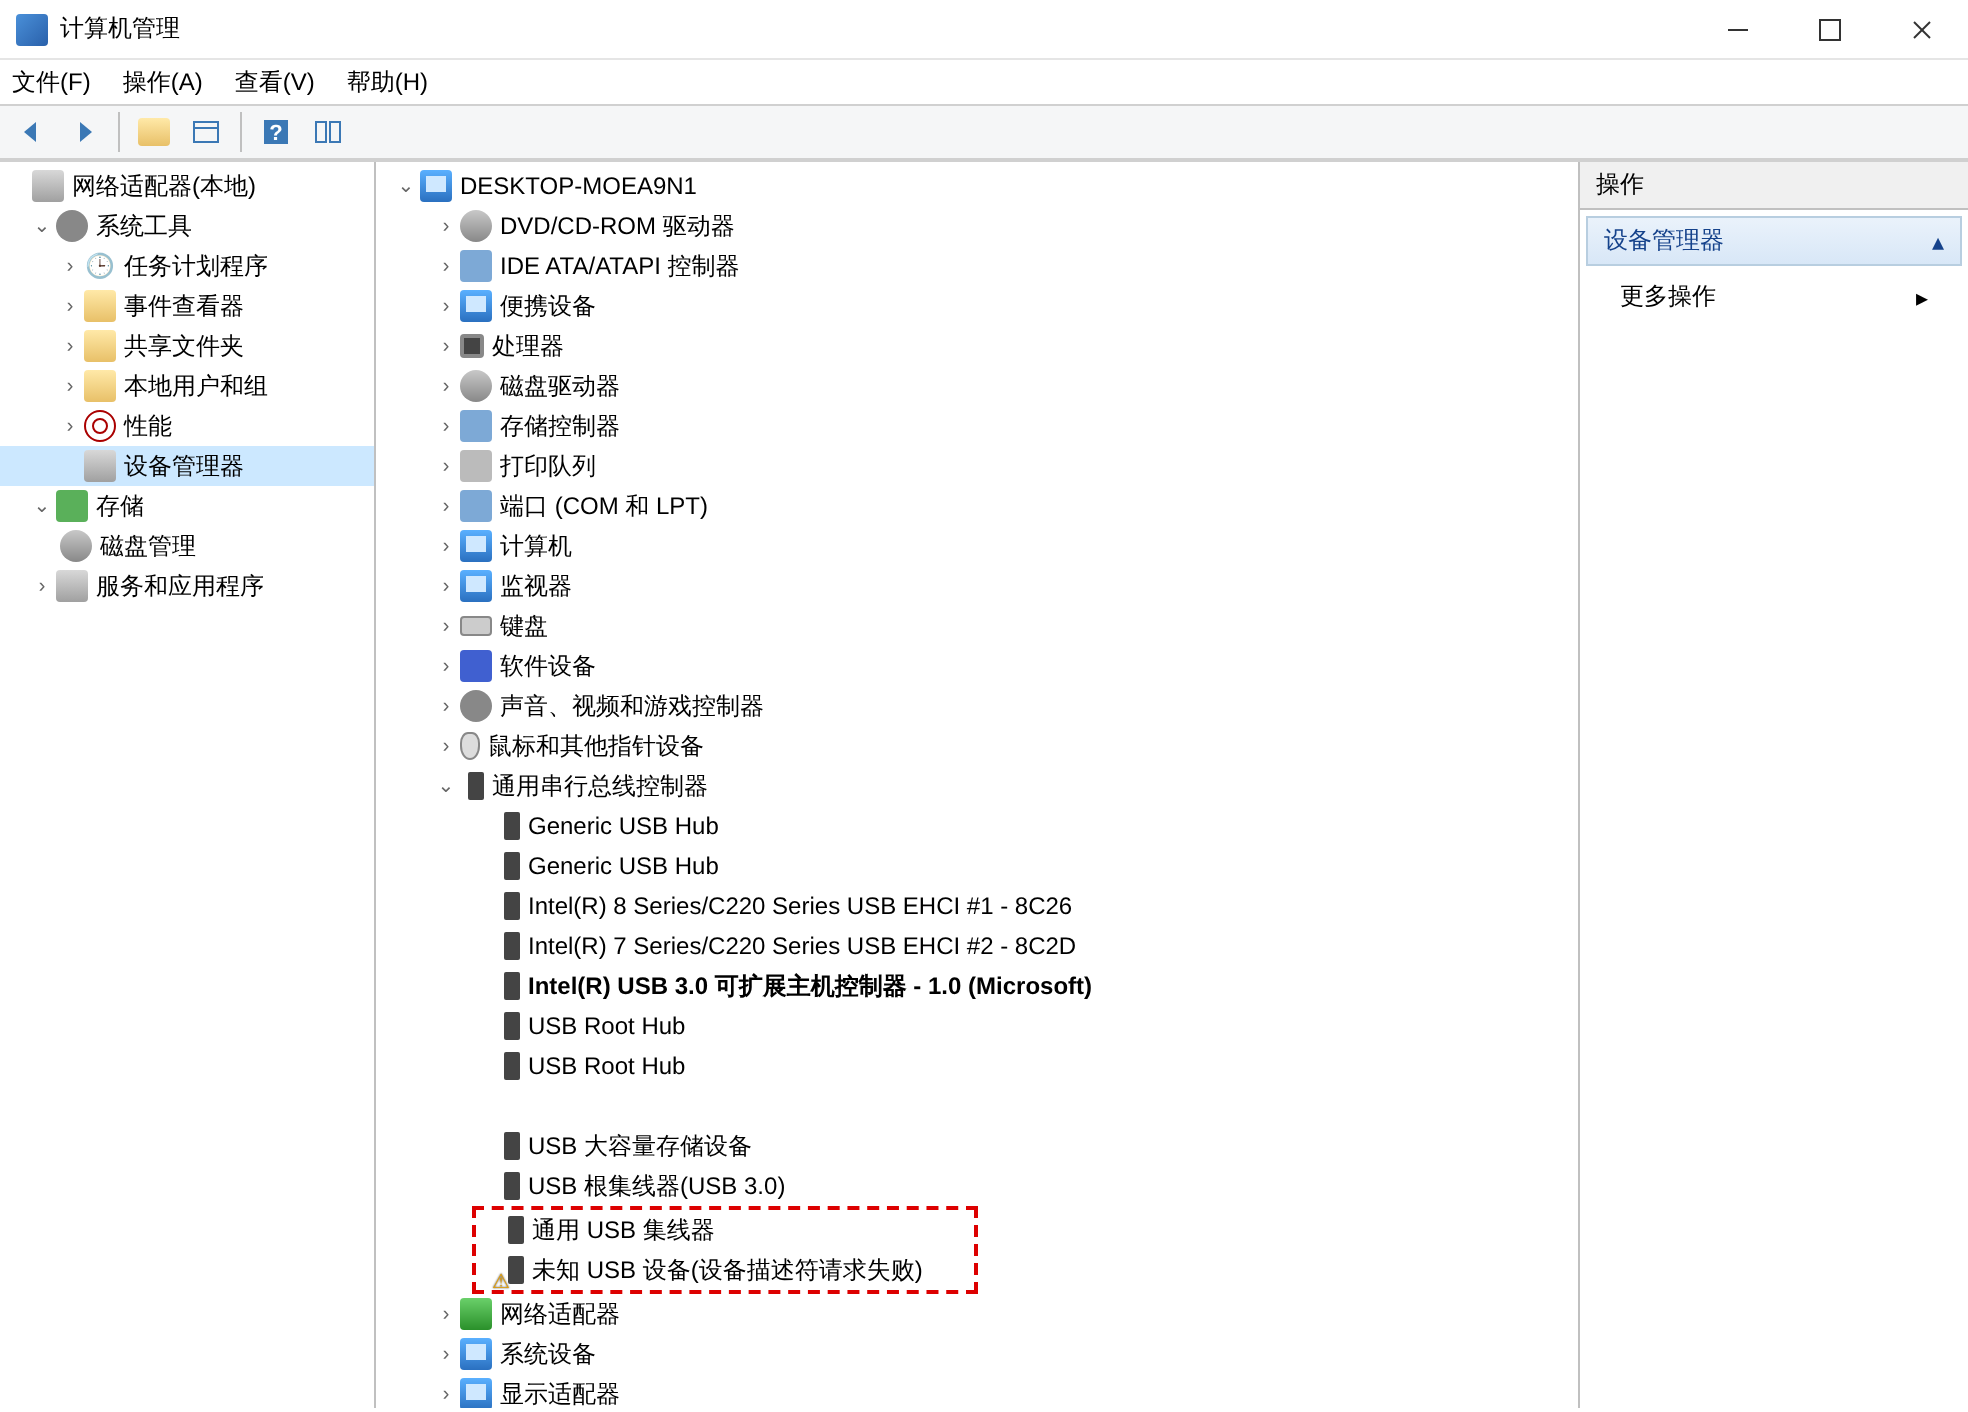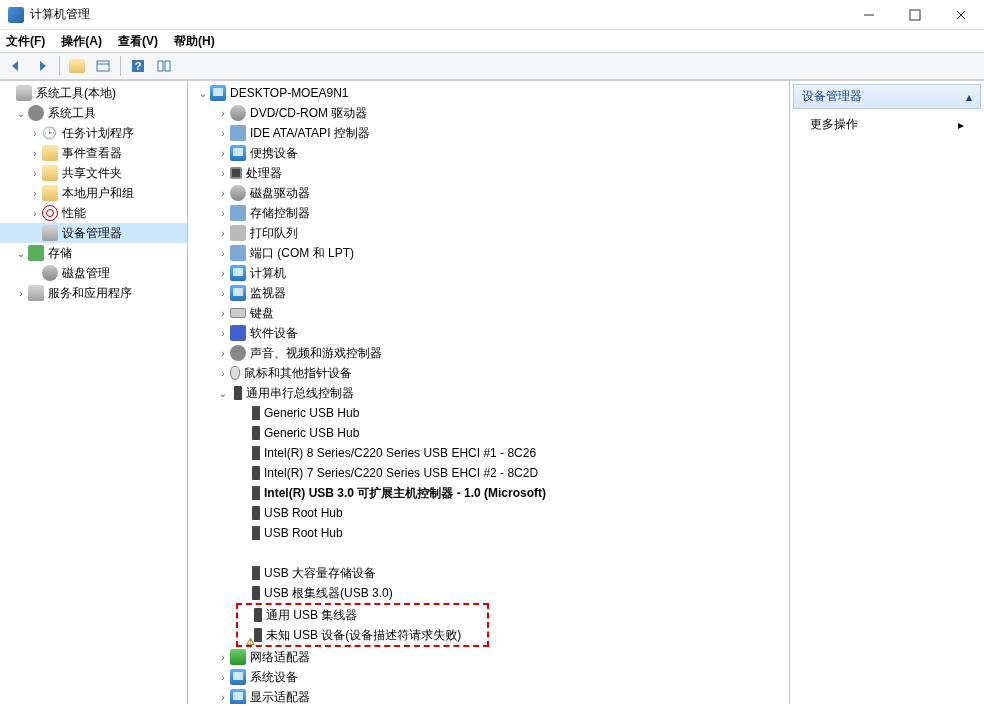--- a/index.html
+++ b/index.html
@@ -38,21 +38,21 @@
     color:#333;
   }
 
   .menubar {
     height: 22px;
     display:flex;
     align-items:center;
     padding: 0 6px;
     background:#fff;
   }
-  .menubar span { margin-right: 16px; font-weight: bold; }
+  .menubar span { margin-right: 16px; }
 
   .toolbar {
     height: 28px;
     display:flex;
     align-items:center;
     padding: 0 4px;
     gap: 2px;
     background: #f5f6f7;
     border-top: 1px solid #d0d0d0;
     border-bottom: 1px solid #d0d0d0;
@@ -248,21 +248,21 @@
       </svg>
   </div>
 </div>
 
 <div class="content">
 
   <div class="left-pane">
     <div class="tree-row" style="padding-left:2px;">
       <span class="expander"></span>
       <span class="icon ic-dev"></span>
-      <span class="label">系统工具(本地)</span>
+      <span class="label">网络适配器(本地)</span>
     </div>
     <div class="tree-row" style="padding-left:14px;">
       <span class="expander">⌄</span>
       <span class="icon ic-gear"></span>
       <span class="label">系统工具</span>
     </div>
     <div class="tree-row" style="padding-left:28px;">
       <span class="expander">›</span>
       <span class="icon">🕒</span>
       <span class="label">任务计划程序</span>
@@ -290,21 +290,21 @@
     <div class="tree-row selected" style="padding-left:28px;">
       <span class="expander"></span>
       <span class="icon ic-dev"></span>
       <span class="label">设备管理器</span>
     </div>
     <div class="tree-row" style="padding-left:14px;">
       <span class="expander">⌄</span>
       <span class="icon ic-green"></span>
       <span class="label">存储</span>
     </div>
-    <div class="tree-row" style="padding-left:28px;">
+    <div class="tree-row" style="padding-left:16px;">
       <span class="expander"></span>
       <span class="icon ic-disk"></span>
       <span class="label">磁盘管理</span>
     </div>
     <div class="tree-row" style="padding-left:14px;">
       <span class="expander">›</span>
       <span class="icon ic-dev"></span>
       <span class="label">服务和应用程序</span>
     </div>
   </div>
@@ -456,20 +456,21 @@
       <div class="tree-row" style="padding-left:28px;">
         <span class="expander">›</span>
         <span class="icon ic-monitor"></span>
         <span class="label">显示适配器</span>
       </div>
 
     </div>
   </div>
 
   <div class="right-pane">
+    <div class="right-header">操作</div>
     <div class="right-section-title">
       <span>设备管理器</span>
       <span style="color:#15428b;">▴</span>
     </div>
     <div class="right-link">
       <span>更多操作</span>
       <span>▸</span>
     </div>
   </div>
 

